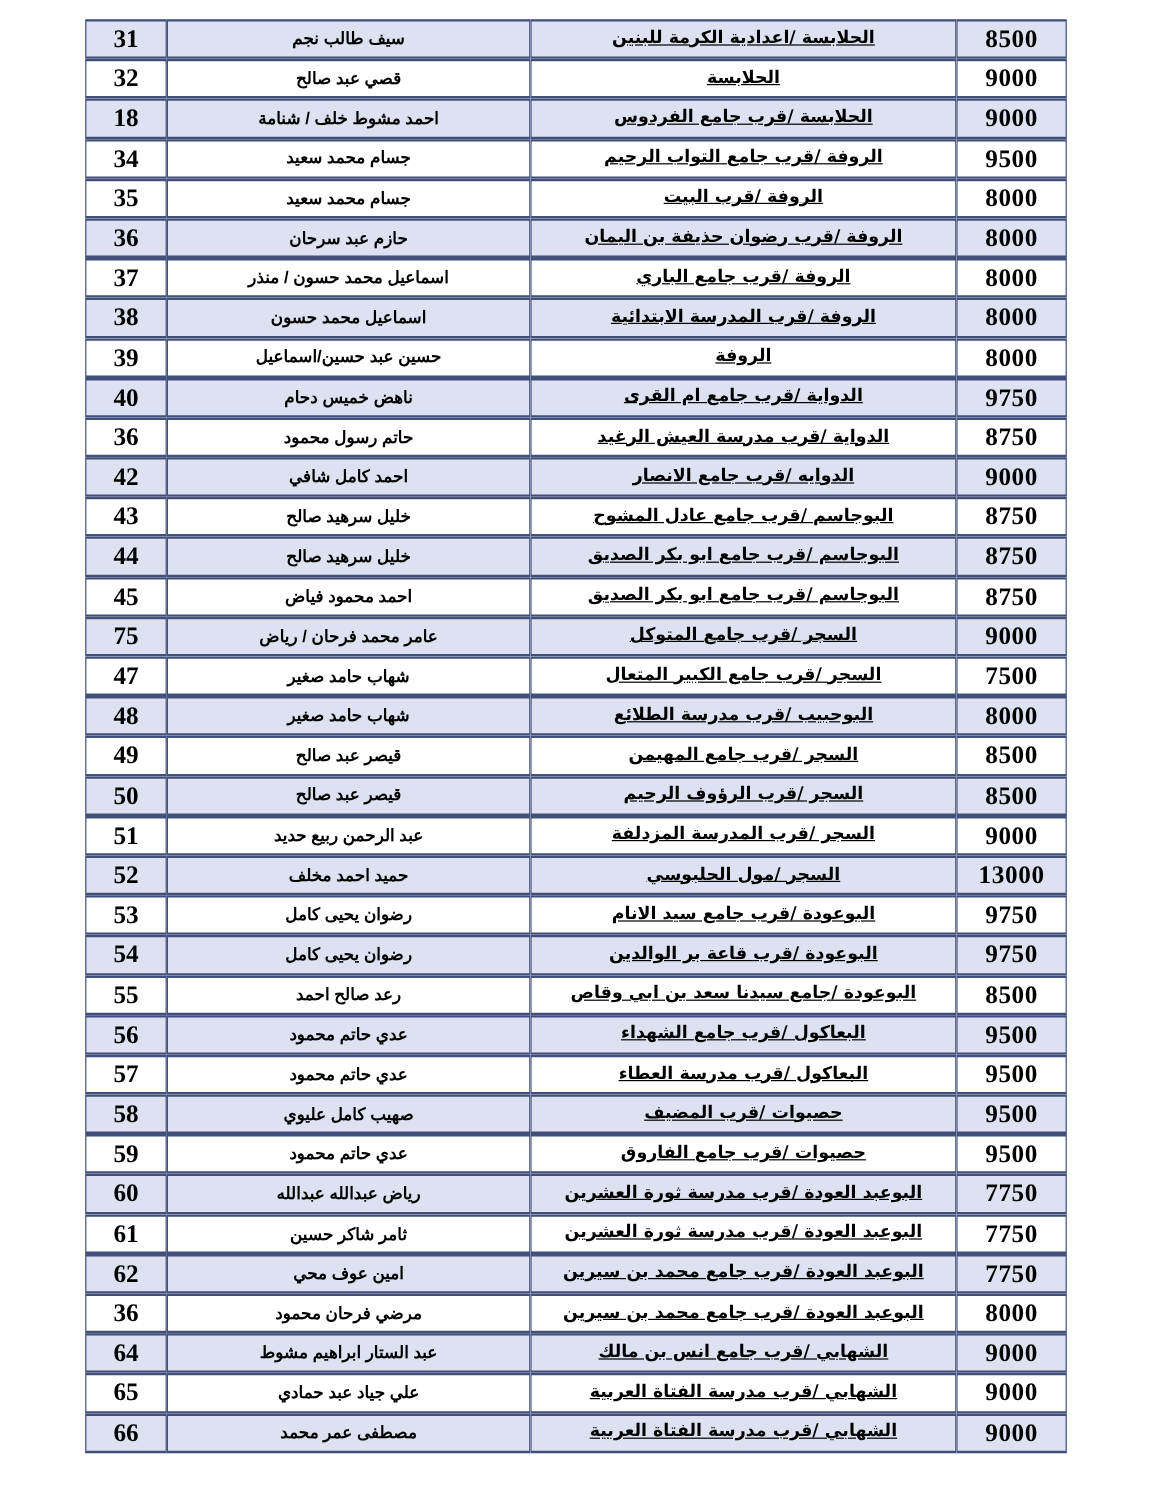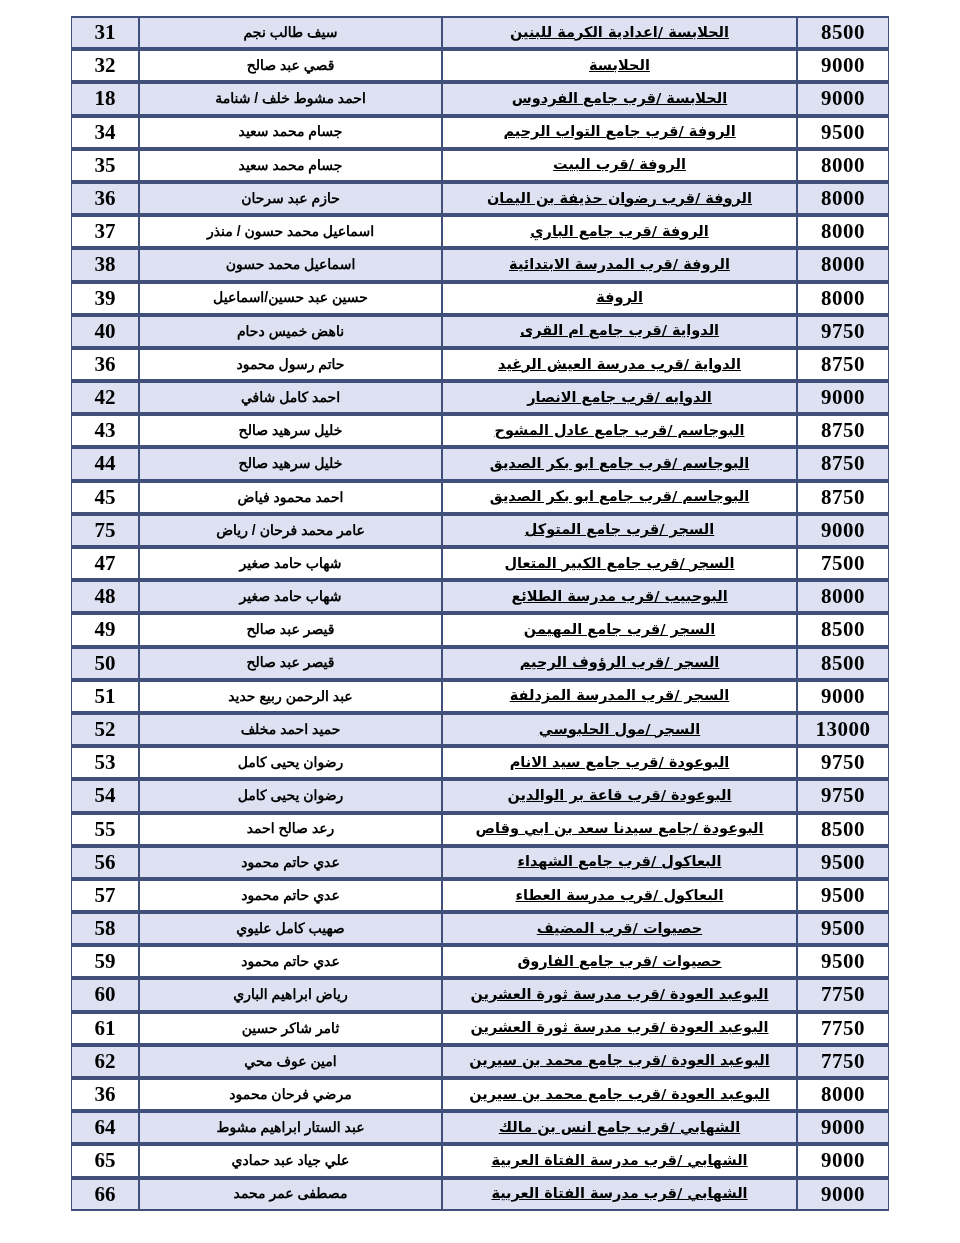--- a/index.html
+++ b/index.html
@@ -270,21 +270,21 @@
         </tr>
         <tr class="plain">
           <td class="cell-amount">9500</td>
           <td class="cell-address">حصيوات /قرب جامع الفاروق</td>
           <td class="cell-name">عدي حاتم محمود</td>
           <td class="cell-index">59</td>
         </tr>
         <tr class="shade">
           <td class="cell-amount">7750</td>
           <td class="cell-address">البوعبد العودة /قرب مدرسة ثورة العشرين</td>
-          <td class="cell-name">رياض ابراهيم الباري</td>
+          <td class="cell-name">رياض عبدالله عبدالله</td>
           <td class="cell-index">60</td>
         </tr>
         <tr class="plain">
           <td class="cell-amount">7750</td>
           <td class="cell-address">البوعبد العودة /قرب مدرسة ثورة العشرين</td>
           <td class="cell-name">ثامر شاكر حسين</td>
           <td class="cell-index">61</td>
         </tr>
         <tr class="shade">
           <td class="cell-amount">7750</td>

